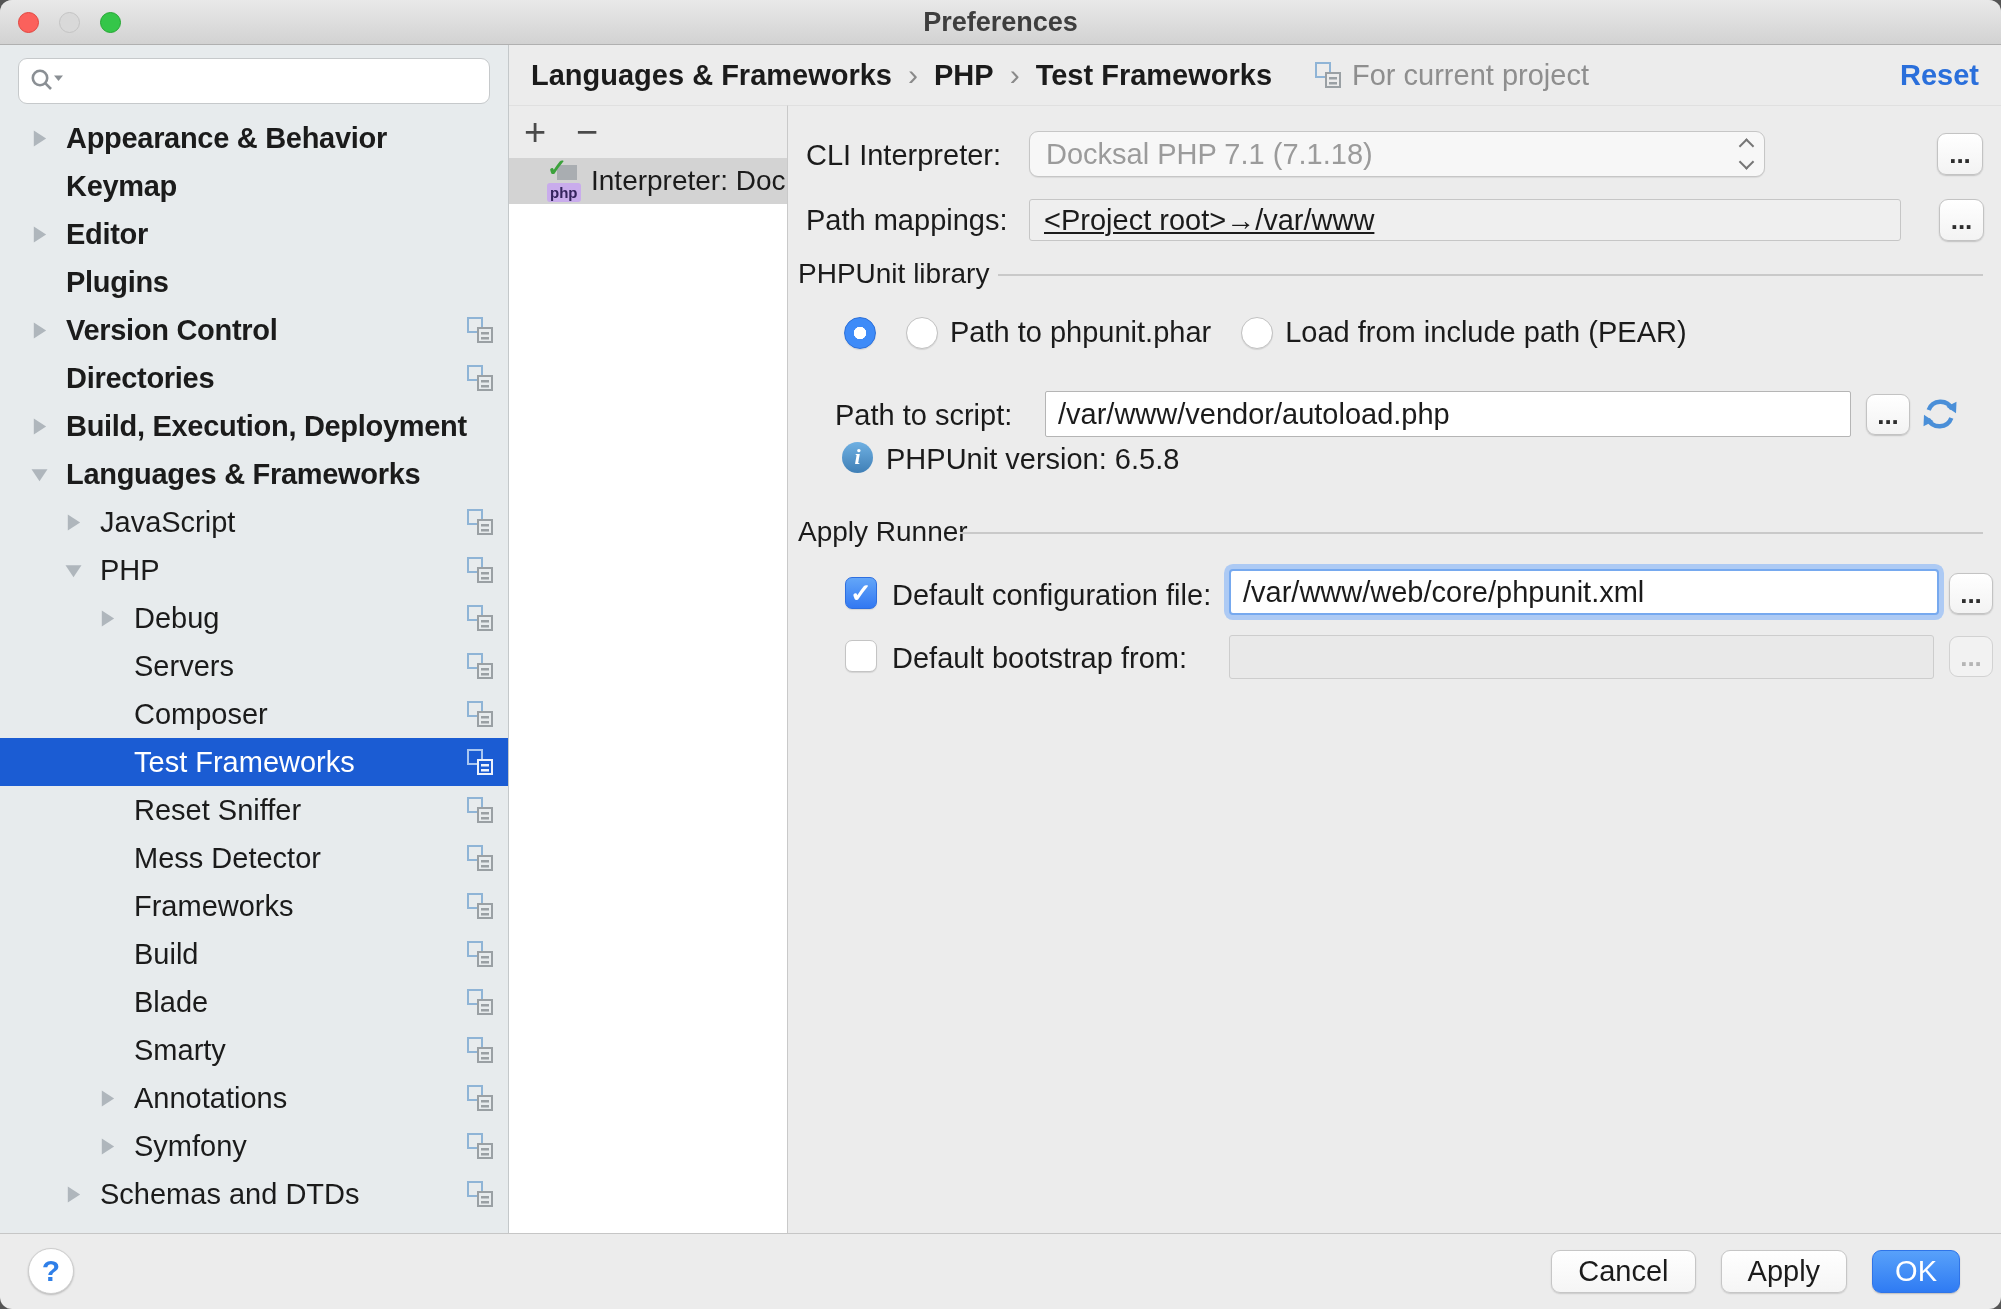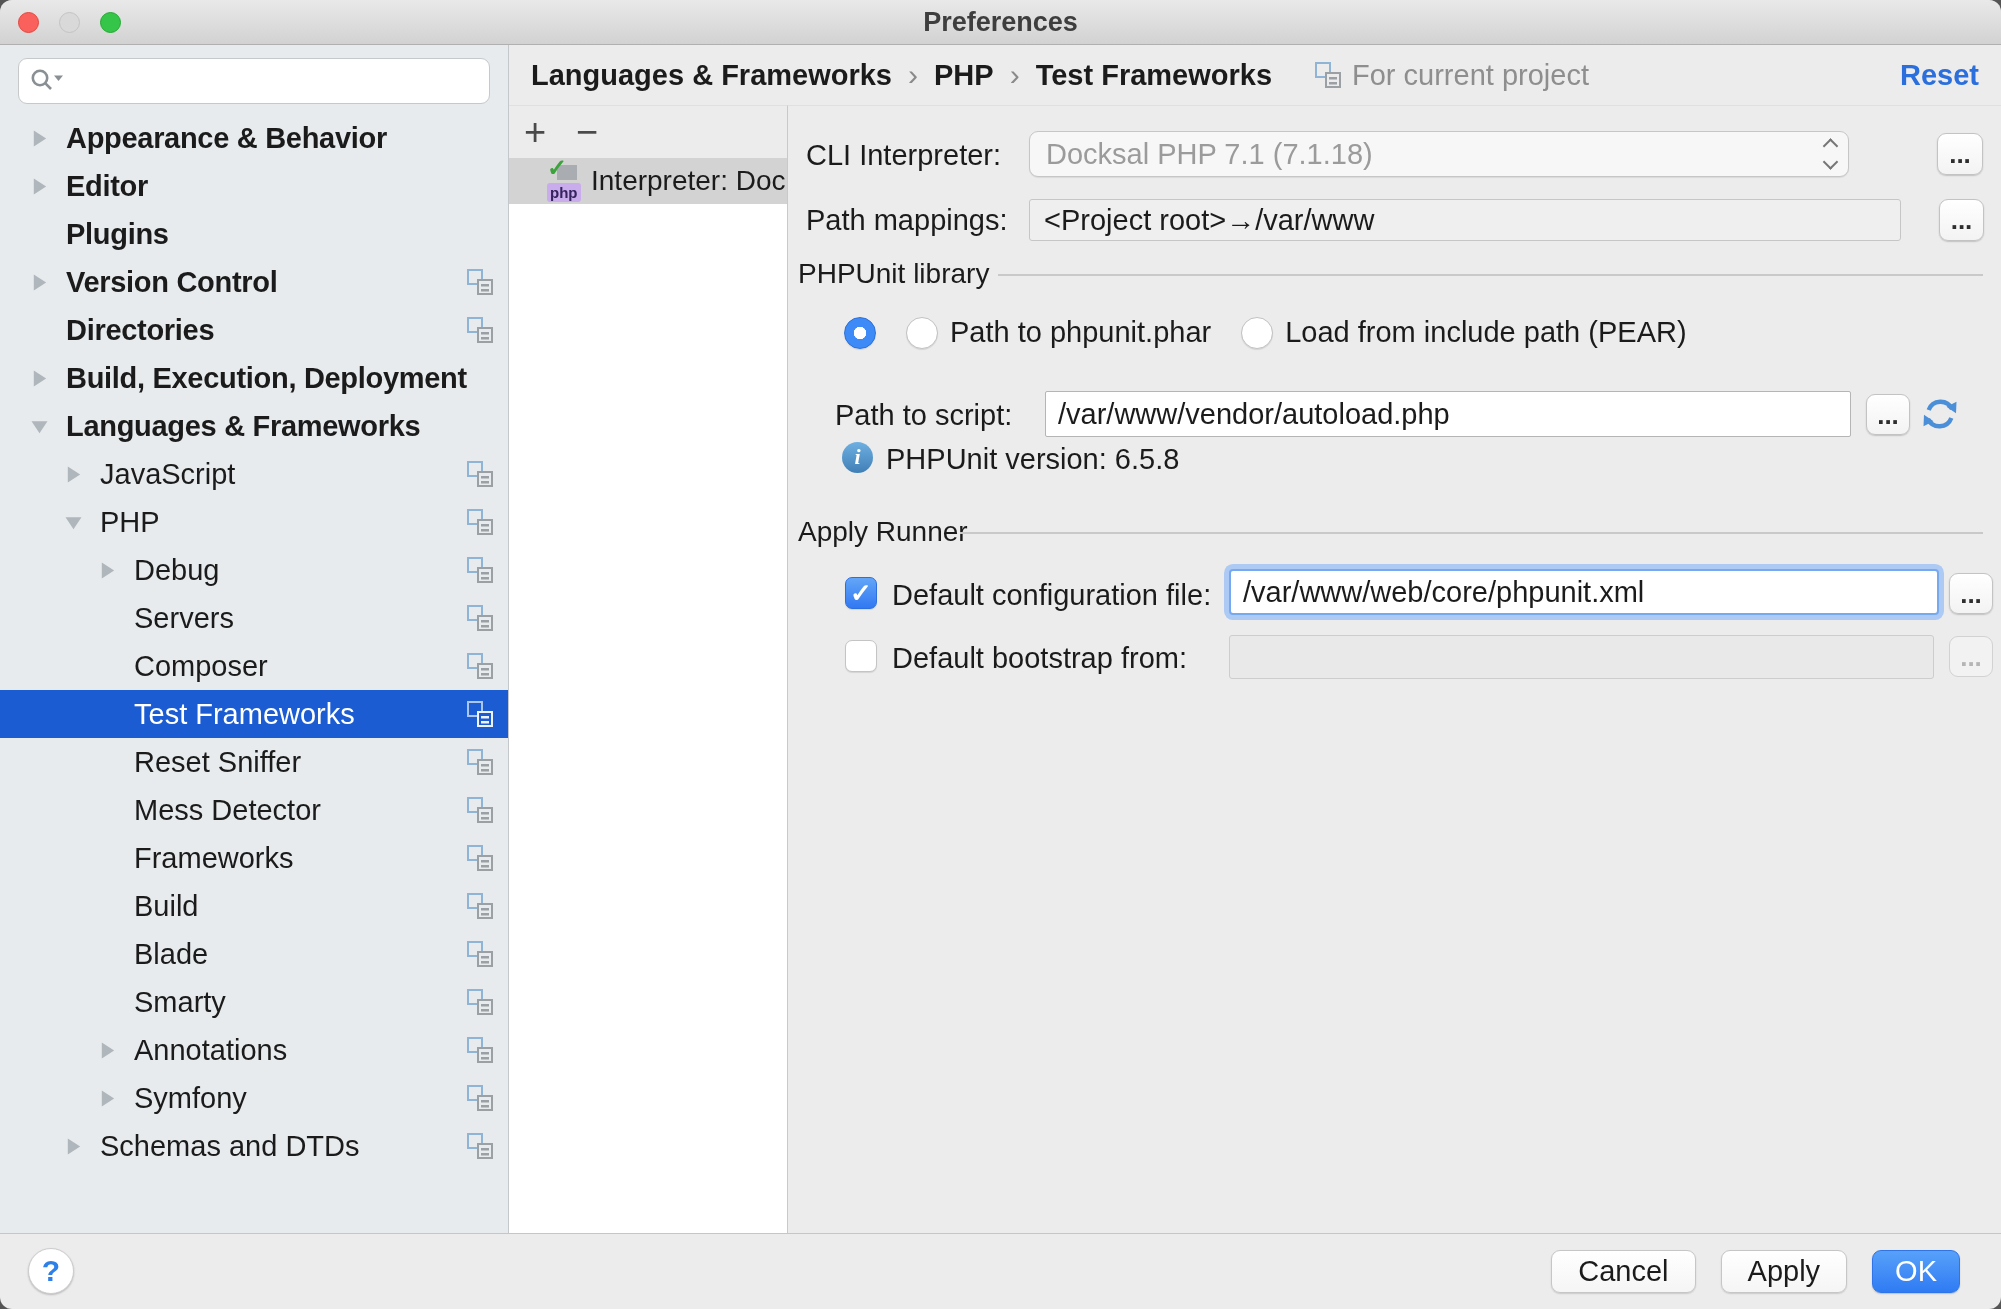--- a/index.html
+++ b/index.html
@@ -62,21 +62,21 @@
             padding:0 3px;border-radius:3px;font-style:normal;}
   
   .form-panel{position:relative;flex:1;border-top:1px solid #E0E0E0;}
   .flabel{position:absolute;font-size:29px;color:#1B1B1B;white-space:nowrap;}
   .combo{position:absolute;background:#F7F7F7;border:1px solid #C6C6C6;border-radius:9px;display:flex;align-items:center;
          padding:0 52px 0 16px;font-size:29px;color:#9B9B9B;box-shadow:0 1px 1px rgba(0,0,0,.08);}
   .spinner{position:absolute;right:12px;top:50%;transform:translateY(-50%);display:flex;flex-direction:column;gap:5px;}
   .chev{width:11px;height:11px;border:solid #767676;border-width:2.6px 2.6px 0 0;}
   .chev.up{transform:rotate(-45deg);} .chev.down{transform:rotate(135deg);}
   .gfield{position:absolute;background:#EFEFEF;border:1px solid #C6C6C6;border-radius:3px;display:flex;align-items:center;
-          padding:0 14px;font-size:29px;color:#1B1B1B;white-space:nowrap;overflow:hidden;}
+          padding:0 14px;font-size:29px;color:#1B1B1B;white-space:nowrap;overflow:hidden;text-decoration:underline;}
   .wfield{position:absolute;background:#fff;border:1px solid #B5B5B5;border-radius:2px;font-size:29px;color:#1B1B1B;padding:0 12px;outline:none;}
   .focusfield{position:absolute;background:#fff;border:2px solid #76A9EF;border-radius:4px;box-shadow:0 0 0 5px #ADCAF4;
               font-size:29px;color:#1B1B1B;padding:0 12px;outline:none;}
   .disfield{position:absolute;background:#E9E9E9;border:1px solid #CDCDCD;border-radius:3px;}
   .browse{position:absolute;background:linear-gradient(#FFFFFF,#F3F3F3);border:1px solid #C3C3C3;border-radius:9px;
           font-size:26px;font-weight:700;color:#2E2E2E;line-height:1;box-shadow:0 1px 1.5px rgba(0,0,0,.18);cursor:pointer;}
   .browse.disabled{color:#B5B5B5;background:#F2F2F2;box-shadow:none;border-color:#D2D2D2;}
   .sect-title{position:absolute;font-size:28px;color:#1B1B1B;white-space:nowrap;}
   .sect-line{position:absolute;height:2px;background:#C9C9C9;}
   .radio-row{position:absolute;display:flex;align-items:center;gap:30px;}
@@ -131,20 +131,25 @@
       </div>
       <div class="tree" id="tree">
           <div class="tree-row lvl0 bold">
           <span class="arrow arr-right">
               <i></i>
             </span>
           <span class="tree-label">Appearance &amp; Behavior</span>
           <span class="copy-icon" style="visibility: hidden;"></span>
         </div>
           <div class="tree-row lvl0 bold">
+          <span class="arrow arr-none"></span>
+          <span class="tree-label">Keymap</span>
+          <span class="copy-icon" style="visibility: hidden;"></span>
+        </div>
+          <div class="tree-row lvl0 bold">
           <span class="arrow arr-right">
               <i></i>
             </span>
           <span class="tree-label">Editor</span>
           <span class="copy-icon" style="visibility: hidden;"></span>
         </div>
           <div class="tree-row lvl0 bold">
           <span class="arrow arr-none"></span>
           <span class="tree-label">Plugins</span>
           <span class="copy-icon" style="visibility: hidden;"></span>
@@ -295,21 +300,21 @@
                 <i class="pi-badge">php</i>
               </span>
               <span>Interpreter: Dock</span>
             </div>
           </div>
         </div>
 
         <div class="form-panel">
 
           <div class="flabel" style="left:18px;top:33px;">CLI Interpreter:</div>
-          <div class="combo" style="left:241px;top:25px;width:820px;height:46px;">
+          <div class="combo" style="left:241px;top:25px;width:736px;height:46px;">
             <span>Docksal PHP 7.1 (7.1.18)</span>
             <span class="spinner">
               <span class="chev up"></span>
                 <span class="chev down"></span>
             </span>
           </div>
           <button class="browse" style="left:1149px;top:27px;width:46px;height:42px;">...</button>
 
           <div class="flabel" style="left:18px;top:98px;">Path mappings:</div>
           <div class="gfield" style="left:241px;top:93px;width:872px;height:42px;">

